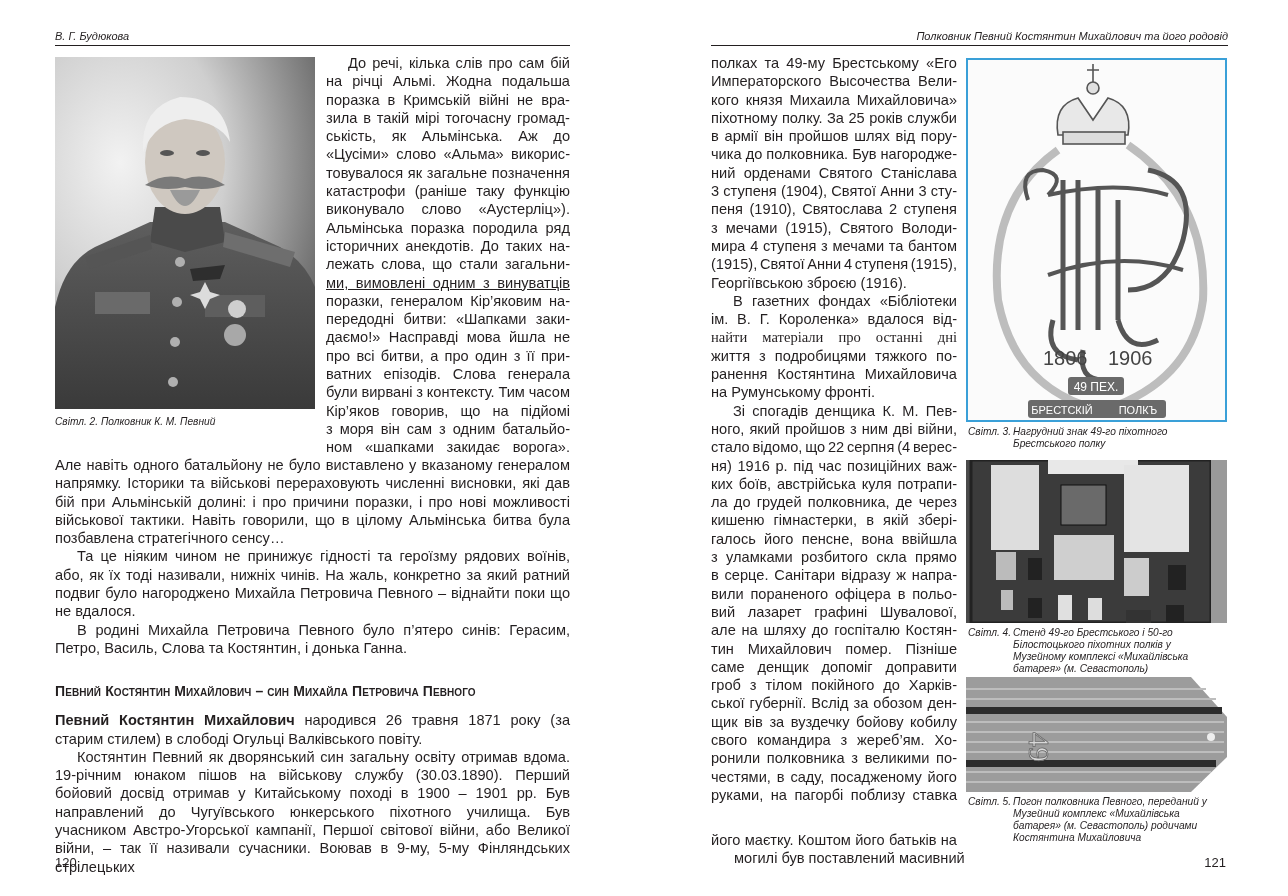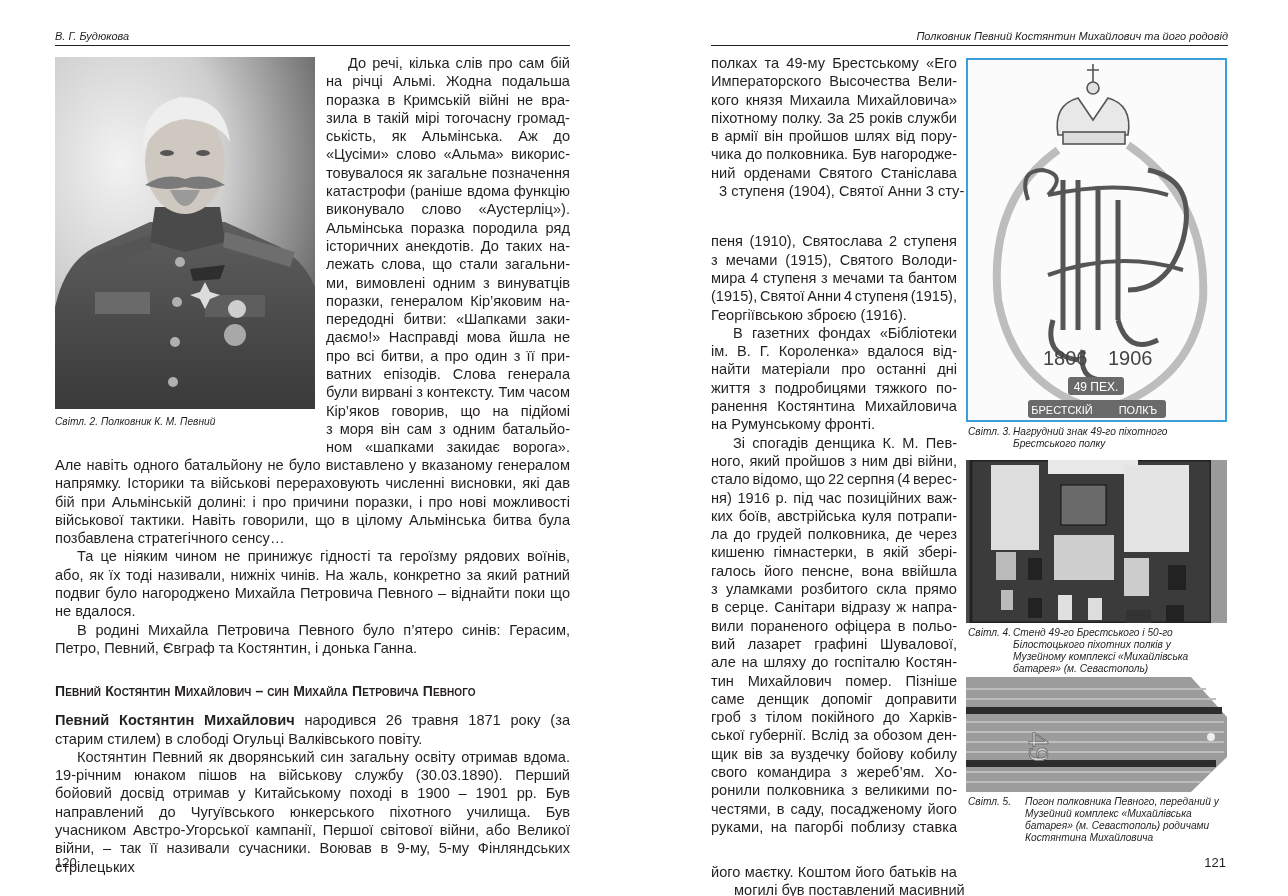--- a/index.html
+++ b/index.html
@@ -77,70 +77,70 @@
   <div class="cap" style="position:absolute;left:55px;top:416px;">Світл. 2. Полковник К. М. Певний</div>
 
   <div id="wrap-col" style="position:absolute;left:326px;top:54px;width:244px;">
       <div class="para" style="white-space: nowrap; text-align-last: justify; height: 18.3px; text-indent: 22px;"><span style="white-space: nowrap; word-spacing: 0px;">До речі, кілька слів про сам бій</span></div>
       <div class="para" style="white-space: nowrap; text-align-last: justify; height: 18.3px;"><span style="white-space: nowrap; word-spacing: 0px;">на річці Альмі. Жодна подальша</span></div>
       <div class="para" style="white-space: nowrap; text-align-last: justify; height: 18.3px;"><span style="white-space: nowrap; word-spacing: 0px;">поразка в Кримській війні не вра-</span></div>
       <div class="para" style="white-space: nowrap; text-align-last: justify; height: 18.3px;"><span style="white-space: nowrap; word-spacing: 0px;">зила в такій мірі тогочасну громад-</span></div>
       <div class="para" style="white-space: nowrap; text-align-last: justify; height: 18.3px;"><span style="white-space: nowrap; word-spacing: 0px;">ськість, як Альмінська. Аж до</span></div>
       <div class="para" style="white-space: nowrap; text-align-last: justify; height: 18.3px;"><span style="white-space: nowrap; word-spacing: 0px;">«Цусіми» слово «Альма» викорис-</span></div>
       <div class="para" style="white-space: nowrap; text-align-last: justify; height: 18.3px;"><span style="white-space: nowrap; word-spacing: 0px;">товувалося як загальне позначення</span></div>
-      <div class="para" style="white-space: nowrap; text-align-last: justify; height: 18.3px;"><span style="white-space: nowrap; word-spacing: 0px;">катастрофи (раніше вдома функцію</span></div>
+      <div class="para" style="white-space: nowrap; text-align-last: justify; height: 18.3px;"><span style="white-space: nowrap; word-spacing: 0px;">катастрофи (раніше таку функцію</span></div>
       <div class="para" style="white-space: nowrap; text-align-last: justify; height: 18.3px;"><span style="white-space: nowrap; word-spacing: 0px;">виконувало слово «Аустерліц»).</span></div>
       <div class="para" style="white-space: nowrap; text-align-last: justify; height: 18.3px;"><span style="white-space: nowrap; word-spacing: 0px;">Альмінська поразка породила ряд</span></div>
       <div class="para" style="white-space: nowrap; text-align-last: justify; height: 18.3px;"><span style="white-space: nowrap; word-spacing: 0px;">історичних анекдотів. До таких на-</span></div>
       <div class="para" style="white-space: nowrap; text-align-last: justify; height: 18.3px;"><span style="white-space: nowrap; word-spacing: 0px;">лежать слова, що стали загальни-</span></div>
-      <div class="para" style="white-space: nowrap; text-align-last: justify; height: 18.3px;"><span style="white-space: nowrap; word-spacing: 0px;">ми, вимовлені одним з винуватців</span></div>
+      <div class="para" style="white-space: nowrap; text-align-last: justify; height: 18.3px; text-decoration: underline;"><span style="white-space: nowrap; word-spacing: 0px;">ми, вимовлені одним з винуватців</span></div>
       <div class="para" style="white-space: nowrap; text-align-last: justify; height: 18.3px;"><span style="white-space: nowrap; word-spacing: 0px;">поразки, генералом Кір’яковим на-</span></div>
       <div class="para" style="white-space: nowrap; text-align-last: justify; height: 18.3px;"><span style="white-space: nowrap; word-spacing: 0px;">передодні битви: «Шапками заки-</span></div>
       <div class="para" style="white-space: nowrap; text-align-last: justify; height: 18.3px;"><span style="white-space: nowrap; word-spacing: 0px;">даємо!» Насправді мова йшла не</span></div>
       <div class="para" style="white-space: nowrap; text-align-last: justify; height: 18.3px;"><span style="white-space: nowrap; word-spacing: 0px;">про всі битви, а про один з її при-</span></div>
       <div class="para" style="white-space: nowrap; text-align-last: justify; height: 18.3px;"><span style="white-space: nowrap; word-spacing: 0px;">ватних епізодів. Слова генерала</span></div>
       <div class="para" style="white-space: nowrap; text-align-last: justify; height: 18.3px;"><span style="white-space: nowrap; word-spacing: -0.284375px;">були вирвані з контексту. Тим часом</span></div>
       <div class="para" style="white-space: nowrap; text-align-last: justify; height: 18.3px;"><span style="white-space: nowrap; word-spacing: 0px;">Кір’яков говорив, що на підйомі</span></div>
       <div class="para" style="white-space: nowrap; text-align-last: justify; height: 18.3px;"><span style="white-space: nowrap; word-spacing: 0px;">з моря він сам з одним батальйо-</span></div>
       <div class="para" style="white-space: nowrap; text-align-last: justify; height: 18.3px;"><span style="white-space: nowrap; word-spacing: 0px;">ном «шапками закидає ворога».</span></div>
     </div>
 
   <div style="position:absolute;left:55px;top:456px;width:515px;">
     <p class="para">Але навіть одного батальйону не було виставлено у вказаному генералом напрямку. Історики та військові перераховують численні висновки, які дав бій при Альмінській долині: і про причини поразки, і про нові можливості військової тактики. Навіть говорили, що в цілому Альмінська битва була позбавлена стратегічного сенсу…</p>
     <p class="para ind">Та це ніяким чином не принижує гідності та героїзму рядових воїнів, або, як їх тоді називали, нижніх чинів. На жаль, конкретно за який ратний подвиг було нагороджено Михайла Петровича Певного – віднайти поки що не вдалося.</p>
-    <p class="para ind">В родині Михайла Петровича Певного було п’ятеро синів: Герасим, Петро, Певний, Євграф та Костянтин, і донька Ганна.</p>
+    <p class="para ind">В родині Михайла Петровича Певного було п’ятеро синів: Герасим, Петро, Василь, Слова та Костянтин, і донька Ганна.</p>
     <h3 style="margin-top:26px;margin-bottom:12px;">Певний Костянтин Михайлович – син Михайла Петровича Певного</h3>
     <p class="para"><b>Певний Костянтин Михайлович</b><span> народився 26 травня 1871 року (за старим стилем) в слободі Огульці Валківського повіту.</span></p>
     <p class="para ind">Костянтин Певний як дворянський син загальну освіту отримав вдома. 19-річним юнаком пішов на військову службу (30.03.1890). Перший бойовий досвід отримав у Китайському поході в 1900 – 1901 рр. Був направлений до Чугуївського юнкерського піхотного училища. Був учасником Австро-Угорської кампанії, Першої світової війни, або Великої війни, – так її називали сучасники. Воював в 9-му, 5-му Фінляндських стрілецьких</p>
   </div>
 
   <div class="pnum" style="left:55px;">120</div>
 </div>
 
 <div class="page right">
   <div class="run-head" style="right:60px;">Полковник Певний Костянтин Михайлович та його родовід</div>
   <div class="rule" style="left:67px;width:517px;"></div>
 
   <div id="right-col" style="position:absolute;left:67px;top:54px;width:246px;">
       <div class="para" style="white-space: nowrap; text-align-last: justify; height: 18.3px;"><span style="white-space: nowrap; word-spacing: 0px;">полках та 49-му Брестському «Его</span></div>
       <div class="para" style="white-space: nowrap; text-align-last: justify; height: 18.3px;"><span style="white-space: nowrap; word-spacing: 0px;">Императорского Высочества Вели-</span></div>
       <div class="para" style="white-space: nowrap; text-align-last: justify; height: 18.3px;"><span style="white-space: nowrap; word-spacing: 0px;">кого князя Михаила Михайловича»</span></div>
       <div class="para" style="white-space: nowrap; text-align-last: justify; height: 18.3px;"><span style="white-space: nowrap; word-spacing: 0px;">піхотному полку. За 25 років служби</span></div>
       <div class="para" style="white-space: nowrap; text-align-last: justify; height: 18.3px;"><span style="white-space: nowrap; word-spacing: 0px;">в армії він пройшов шлях від пору-</span></div>
       <div class="para" style="white-space: nowrap; text-align-last: justify; height: 18.3px;"><span style="white-space: nowrap; word-spacing: 0px;">чика до полковника. Був нагородже-</span></div>
       <div class="para" style="white-space: nowrap; text-align-last: justify; height: 18.3px;"><span style="white-space: nowrap; word-spacing: 0px;">ний орденами Святого Станіслава</span></div>
-      <div class="para" style="white-space: nowrap; text-align-last: justify; height: 18.3px;"><span style="white-space: nowrap; word-spacing: 0px; margin-left: 8px;">3 ступеня (1904), Святої Анни 3 сту-</span></div>
-      <div class="para" style="white-space: nowrap; text-align-last: justify; height: 18.3px; margin-top: 32px;"><span style="white-space: nowrap; word-spacing: 0px;">пеня (1910), Святослава 2 ступеня</span></div>
+      <div class="para" style="white-space: nowrap; text-align-last: justify; height: 18.3px;"><span style="white-space: nowrap; word-spacing: 0px;">3 ступеня (1904), Святої Анни 3 сту-</span></div>
+      <div class="para" style="white-space: nowrap; text-align-last: justify; height: 18.3px;"><span style="white-space: nowrap; word-spacing: 0px;">пеня (1910), Святослава 2 ступеня</span></div>
       <div class="para" style="white-space: nowrap; text-align-last: justify; height: 18.3px;"><span style="white-space: nowrap; word-spacing: 0px;">з мечами (1915), Святого Володи-</span></div>
       <div class="para" style="white-space: nowrap; text-align-last: justify; height: 18.3px;"><span style="white-space: nowrap; word-spacing: 0px;">мира 4 ступеня з мечами та бантом</span></div>
       <div class="para" style="white-space: nowrap; text-align-last: justify; height: 18.3px;"><span style="white-space: nowrap; word-spacing: -1.40625px;">(1915), Святої Анни 4 ступеня (1915),</span></div>
       <div class="para" style="white-space: nowrap; text-align-last: left; height: 18.3px;">Георгіївською зброєю (1916).</div>
       <div class="para" style="white-space: nowrap; text-align-last: justify; height: 18.3px; text-indent: 22px;"><span style="white-space: nowrap; word-spacing: 0px;">В газетних фондах «Бібліотеки</span></div>
       <div class="para" style="white-space: nowrap; text-align-last: justify; height: 18.3px;"><span style="white-space: nowrap; word-spacing: 0px;">ім. В. Г. Короленка» вдалося від-</span></div>
-      <div class="para" style="white-space: nowrap; text-align-last: justify; height: 18.3px;"><span style="white-space: nowrap; word-spacing: 0px;">найти матеріали про останні дні</span></div>
+      <div class="para" style="white-space: nowrap; text-align-last: justify; height: 18.3px;"><span style="white-space: nowrap; word-spacing: 0px; font-family: Liberation Serif, serif;">найти матеріали про останні дні</span></div>
       <div class="para" style="white-space: nowrap; text-align-last: justify; height: 18.3px;"><span style="white-space: nowrap; word-spacing: 0px;">життя з подробицями тяжкого по-</span></div>
       <div class="para" style="white-space: nowrap; text-align-last: justify; height: 18.3px;"><span style="white-space: nowrap; word-spacing: 0px;">ранення Костянтина Михайловича</span></div>
       <div class="para" style="white-space: nowrap; text-align-last: left; height: 18.3px;">на Румунському фронті.</div>
       <div class="para" style="white-space: nowrap; text-align-last: justify; height: 18.3px; text-indent: 22px;"><span style="white-space: nowrap; word-spacing: 0px;">Зі спогадів денщика К. М. Пев-</span></div>
       <div class="para" style="white-space: nowrap; text-align-last: justify; height: 18.3px;"><span style="white-space: nowrap; word-spacing: 0px;">ного, який пройшов з ним дві війни,</span></div>
       <div class="para" style="white-space: nowrap; text-align-last: justify; height: 18.3px;"><span style="white-space: nowrap; word-spacing: -1.25781px;">стало відомо, що 22 серпня (4 верес-</span></div>
       <div class="para" style="white-space: nowrap; text-align-last: justify; height: 18.3px;"><span style="white-space: nowrap; word-spacing: 0px;">ня) 1916 р. під час позиційних важ-</span></div>
       <div class="para" style="white-space: nowrap; text-align-last: justify; height: 18.3px;"><span style="white-space: nowrap; word-spacing: 0px;">ких боїв, австрійська куля потрапи-</span></div>
       <div class="para" style="white-space: nowrap; text-align-last: justify; height: 18.3px;"><span style="white-space: nowrap; word-spacing: 0px;">ла до грудей полковника, де через</span></div>
       <div class="para" style="white-space: nowrap; text-align-last: justify; height: 18.3px;"><span style="white-space: nowrap; word-spacing: 0px;">кишеню гімнастерки, в якій збері-</span></div>
@@ -235,19 +235,19 @@
         <line x1="0" y1="75" x2="258" y2="75"></line>
         <line x1="0" y1="95" x2="245" y2="95"></line>
         <line x1="0" y1="105" x2="235" y2="105"></line>
       </g>
       <rect x="0" y="30" width="256" height="7" fill="#2c2c2c"></rect>
       <rect x="0" y="83" width="250" height="7" fill="#2c2c2c"></rect>
       <circle cx="245" cy="60" r="4" fill="#eee"></circle>
       <text x="70" y="62" transform="rotate(90 70 55)" font-family="Liberation Serif, serif" font-size="30" fill="#d8d8d8" stroke="#666" stroke-width="0.8">49</text>
     </svg>
   </div>
-  <div class="cap cap-table" style="position:absolute;left:324px;top:796px;width:258px;gap:12px;">
+  <div class="cap cap-table" style="position:absolute;left:324px;top:796px;width:258px;">
     <span class="lbl">Світл. 5.</span>
     <span class="txt">Погон полковника Певного, переданий у Музейний комплекс «Михайлівська батарея» (м. Севастополь) родичами Костянтина Михайловича</span>
   </div>
 
   <div class="pnum" style="right:62px;">121</div>
 </div>
 
 </body></html>

